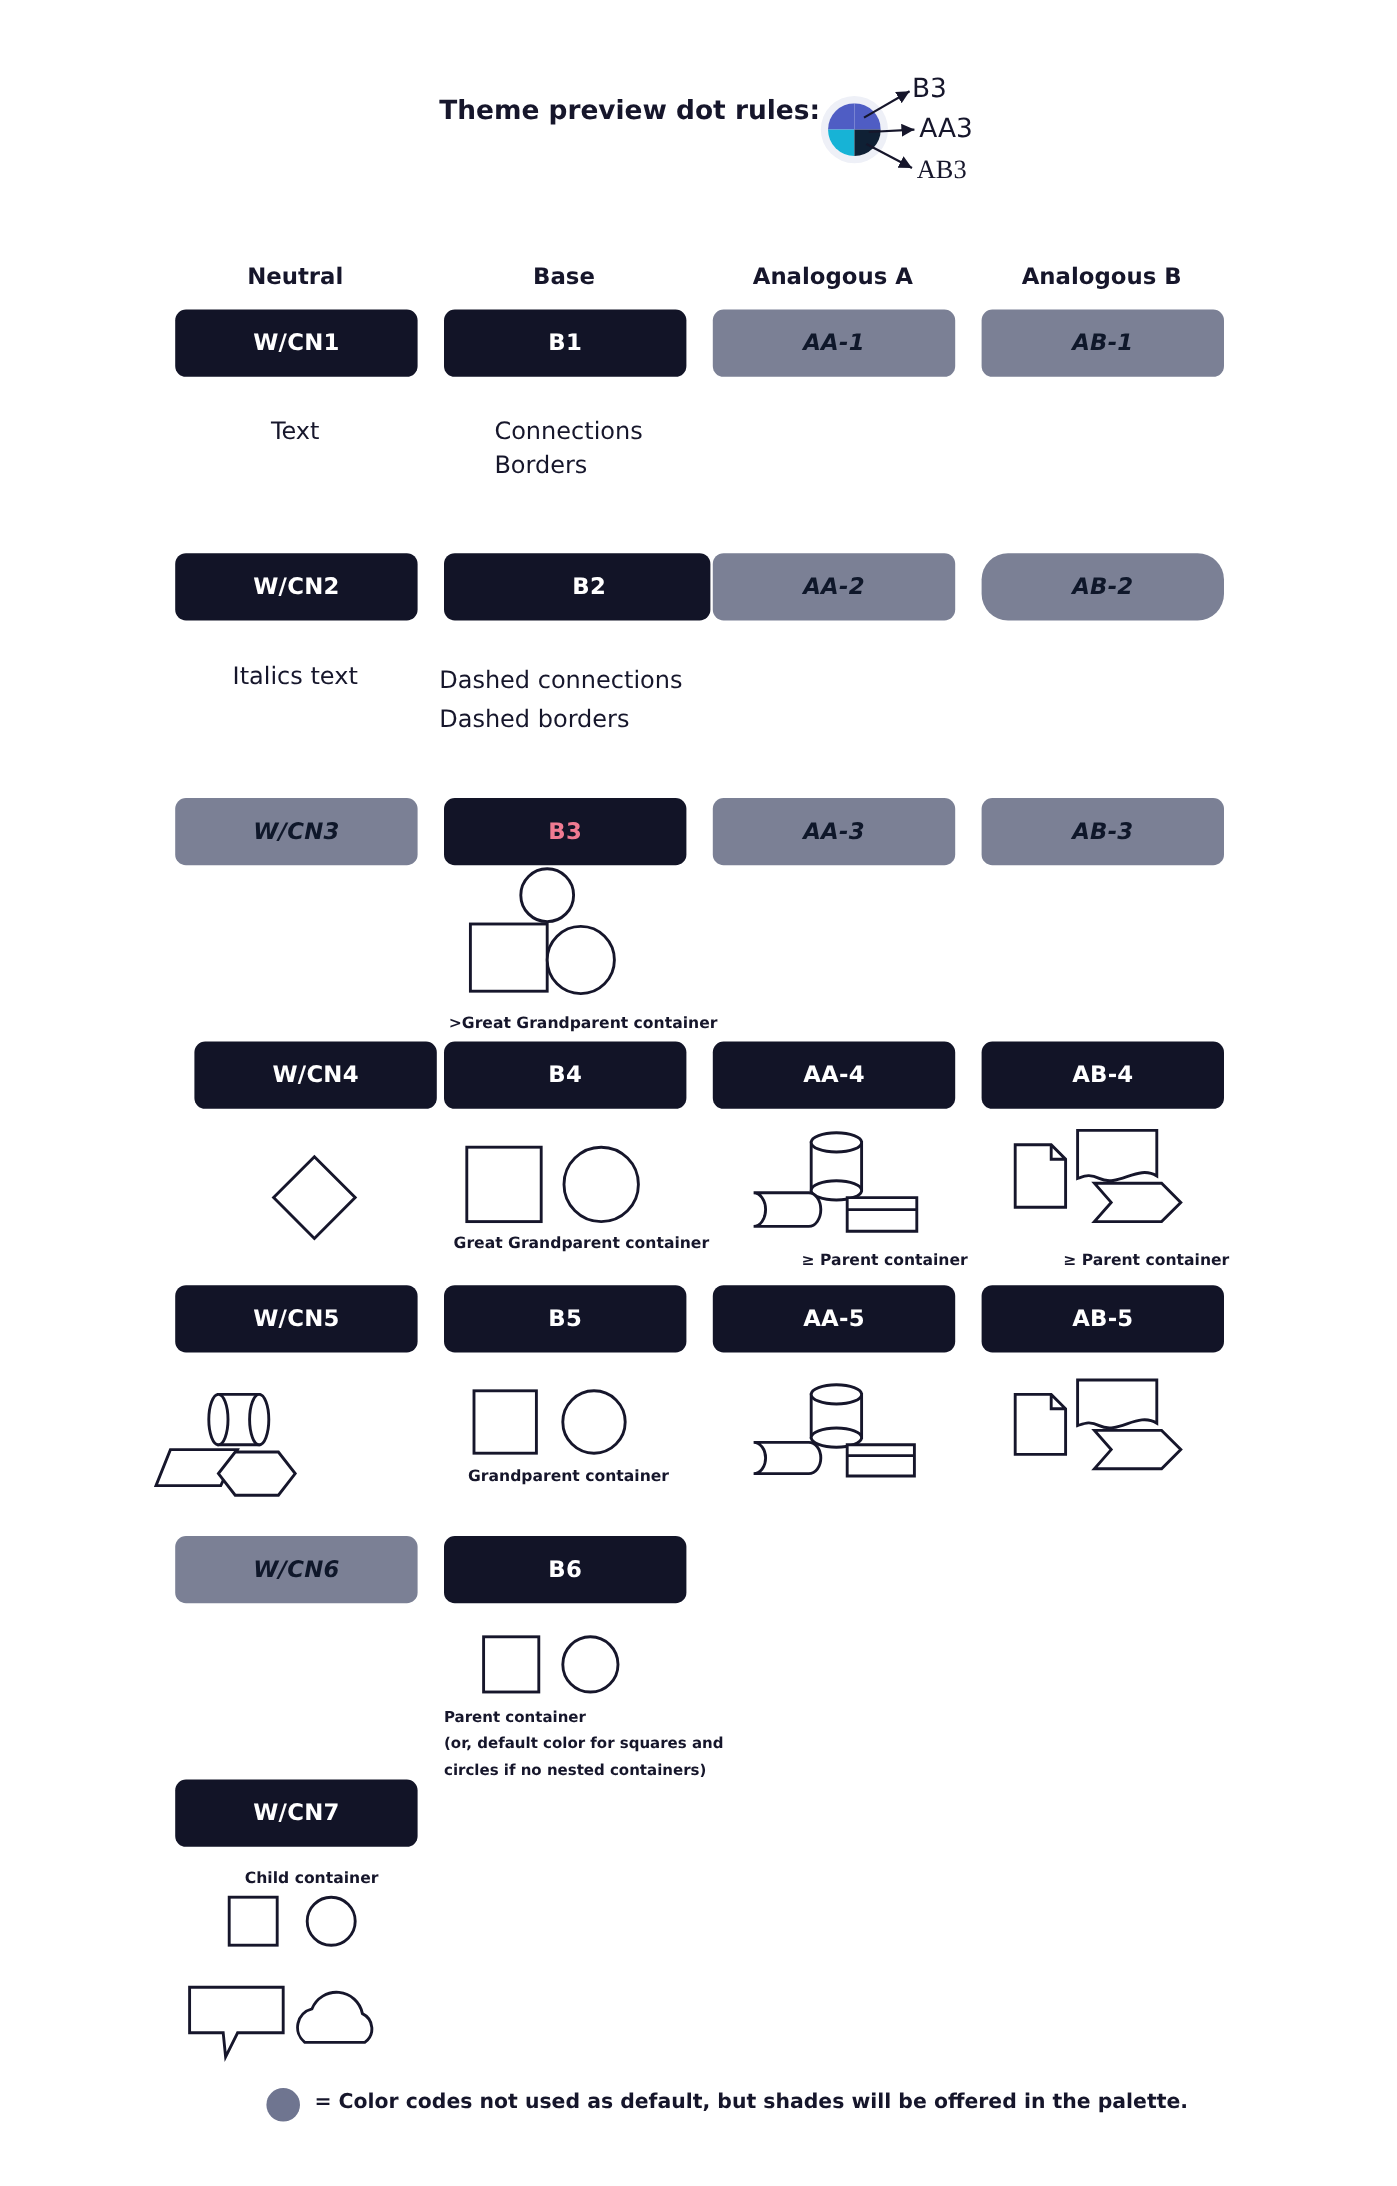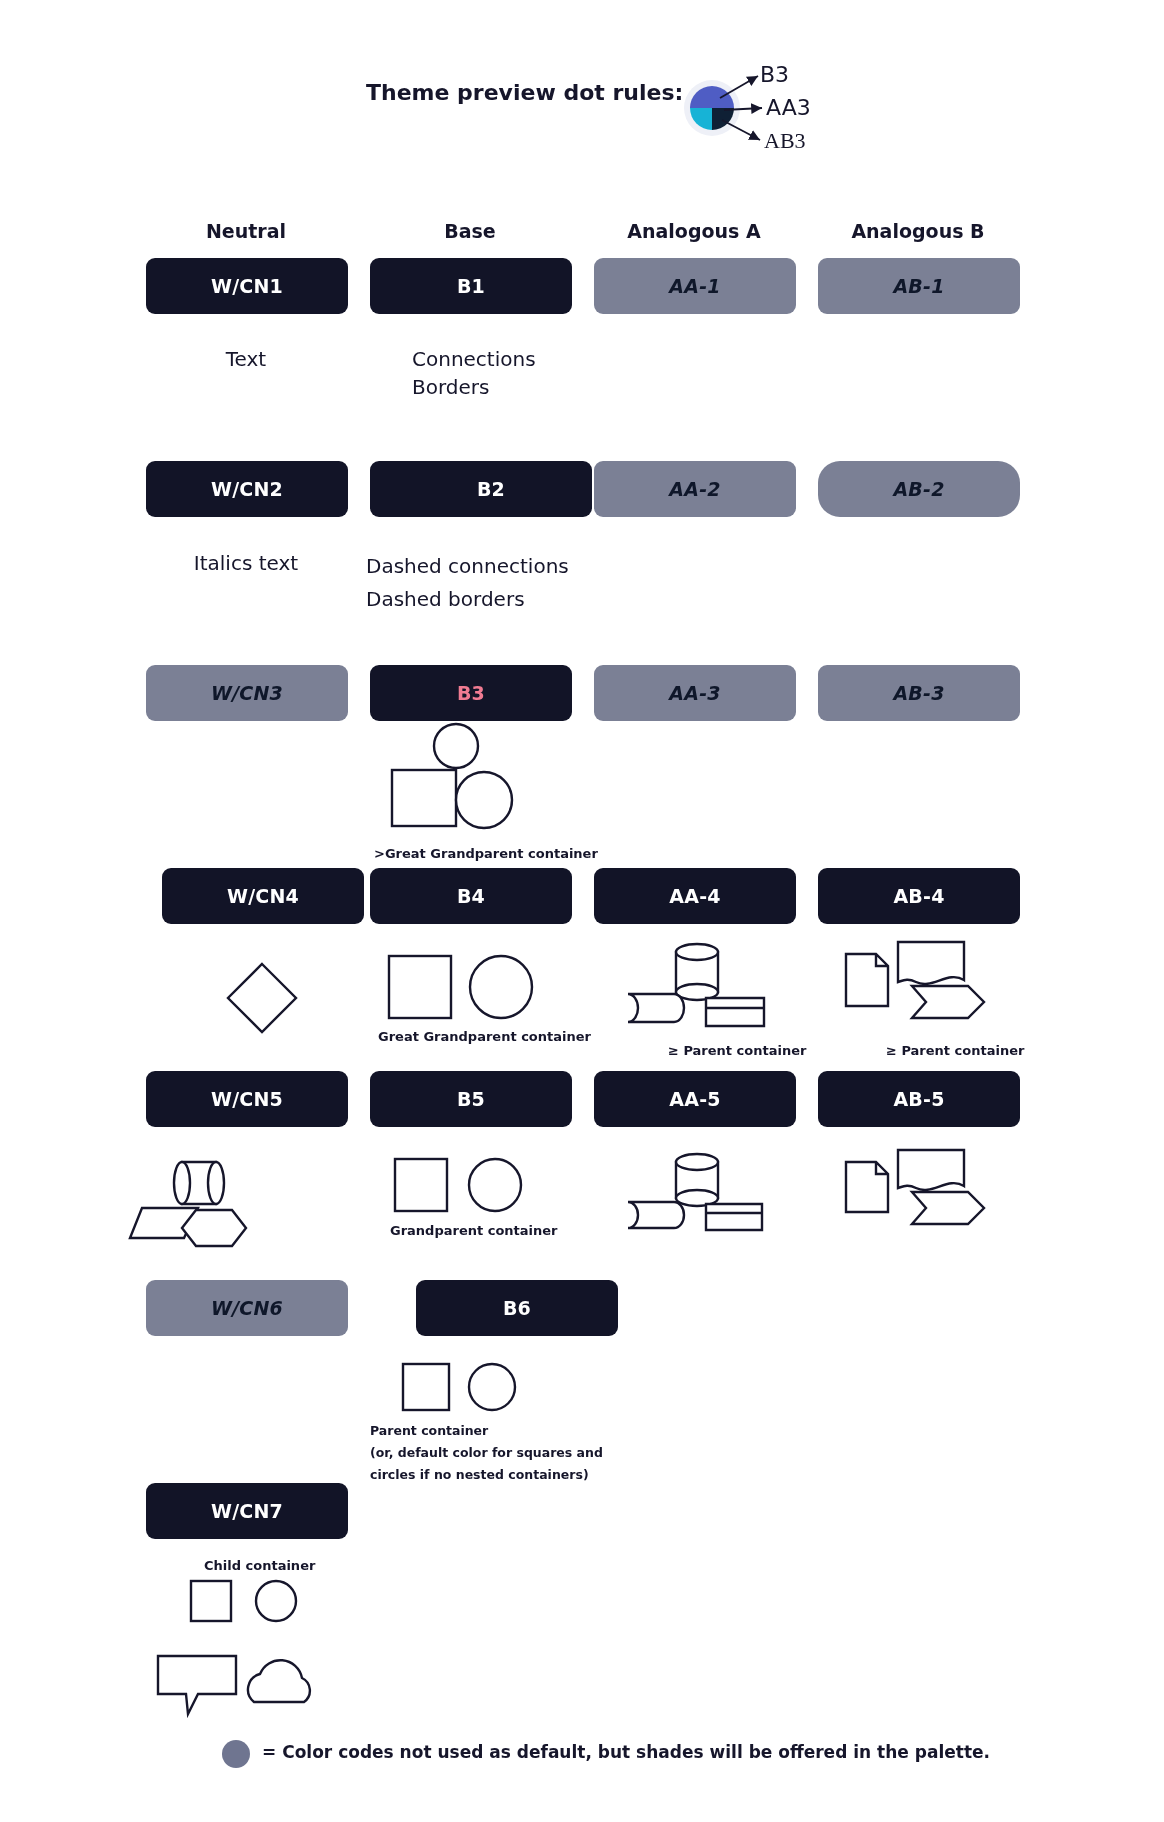--- a/index.html
+++ b/index.html
@@ -279,21 +279,21 @@
 
   <div class="glyphs" style="left:842px; top:1148px;">
     <svg width="160" height="92" viewBox="0 0 160 92">
       <path d="M4,14 h30 l12,12 v38 h-42 z M34,14 v12 h12" fill="#fff" stroke="#16162b" stroke-width="2.4"></path>
       <path d="M56,2 h66 v36 c-16,-10 -32,10 -48,2 c-8,-4 -12,-2 -18,0 z" fill="#fff" stroke="#16162b" stroke-width="2.4"></path>
       <path d="M70,44 h56 l16,16 l-16,16 h-56 l14,-16 z" fill="#fff" stroke="#16162b" stroke-width="2.4"></path>
     </svg>
   </div>
 
   <div class="swatch gray" style="left:146px; top:1280px;">W/CN6</div>
-  <div class="swatch dark" style="left:370px; top:1280px;margin-left:46px;">B6</div>
+  <div class="swatch dark" style="left:370px; top:1280px;">B6</div>
 
   <div class="glyphs" style="left:400px; top:1360px;">
     <svg width="120" height="54" viewBox="0 0 120 54">
       <rect x="3" y="4" width="46" height="46" fill="#fff" stroke="#16162b" stroke-width="2.4"></rect>
       <circle cx="92" cy="27" r="23" fill="#fff" stroke="#16162b" stroke-width="2.4"></circle>
     </svg>
   </div>
   <div class="caption smaller" style="left:370px; top:1422px;">Parent container</div>
   <div class="caption smaller" style="left:370px; top:1444px;">(or, default color for squares and</div>
   <div class="caption smaller" style="left:370px; top:1466px;">circles if no nested containers)</div>

